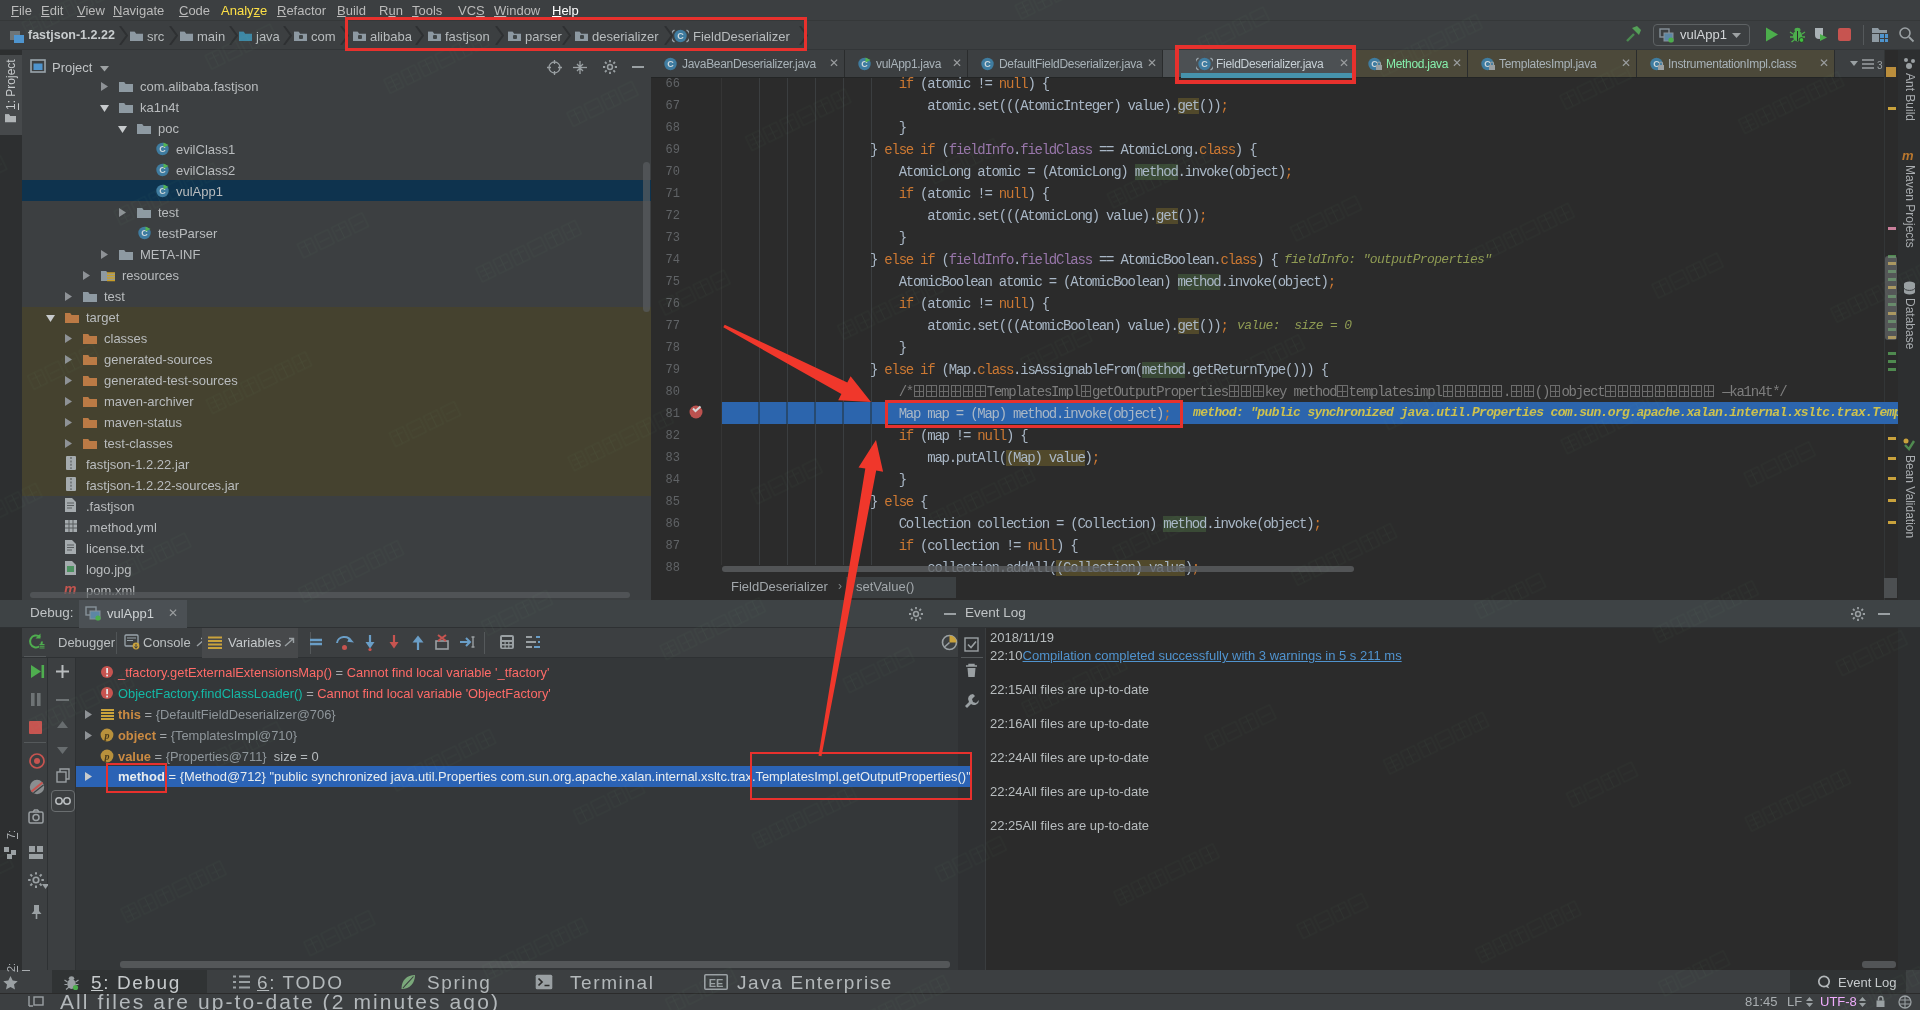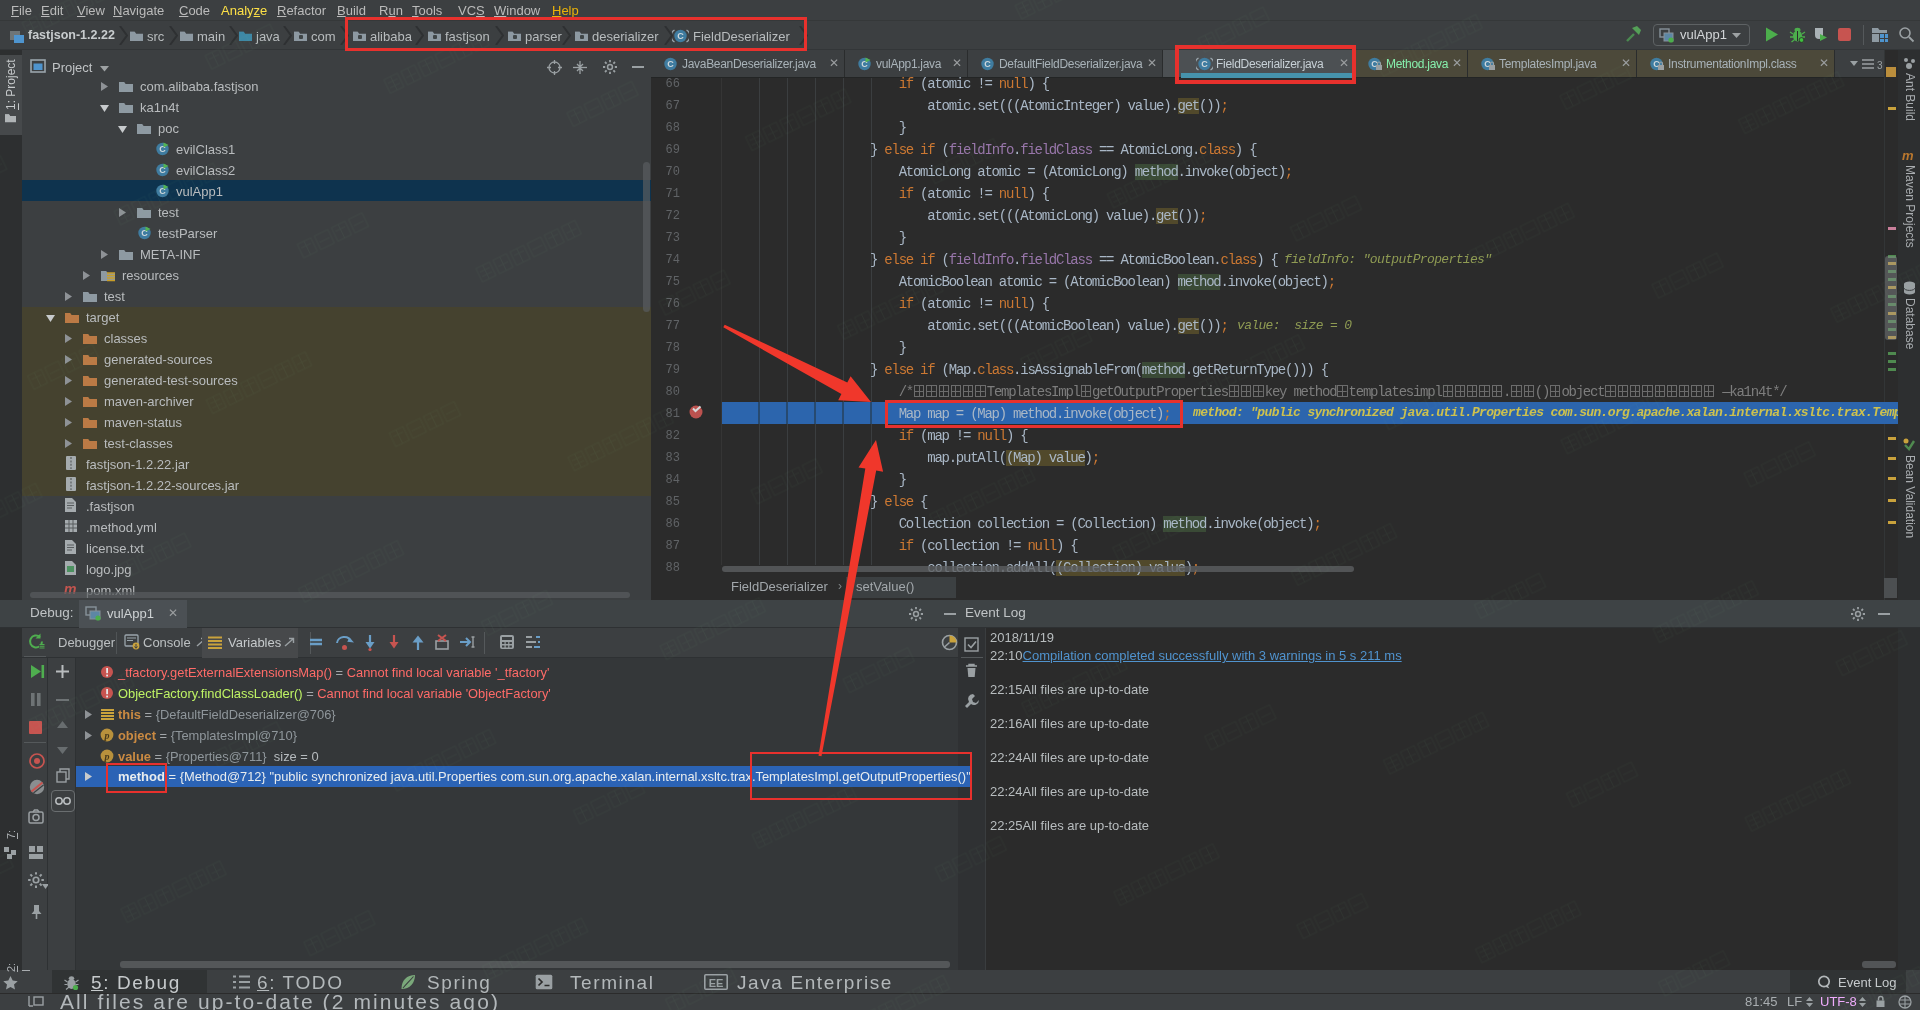--- a/index.html
+++ b/index.html
@@ -42,21 +42,21 @@
 <div class="abs" style="left:77px;top:2px;height:17px;line-height:17px;font-size:13px;color:#bbbbbb"><span style="text-decoration:underline">V</span>iew</div>
 <div class="abs" style="left:113px;top:2px;height:17px;line-height:17px;font-size:13px;color:#bbbbbb"><span style="text-decoration:underline">N</span>avigate</div>
 <div class="abs" style="left:179px;top:2px;height:17px;line-height:17px;font-size:13px;color:#bbbbbb"><span style="text-decoration:underline">C</span>ode</div>
 <div class="abs" style="left:221px;top:2px;height:17px;line-height:17px;font-size:13px;color:#fde047">Analy<span style="text-decoration:underline">z</span>e</div>
 <div class="abs" style="left:277px;top:2px;height:17px;line-height:17px;font-size:13px;color:#bbbbbb"><span style="text-decoration:underline">R</span>efactor</div>
 <div class="abs" style="left:337px;top:2px;height:17px;line-height:17px;font-size:13px;color:#bbbbbb"><span style="text-decoration:underline">B</span>uild</div>
 <div class="abs" style="left:379px;top:2px;height:17px;line-height:17px;font-size:13px;color:#bbbbbb">R<span style="text-decoration:underline">u</span>n</div>
 <div class="abs" style="left:412px;top:2px;height:17px;line-height:17px;font-size:13px;color:#bbbbbb"><span style="text-decoration:underline">T</span>ools</div>
 <div class="abs" style="left:458px;top:2px;height:17px;line-height:17px;font-size:13px;color:#bbbbbb">VC<span style="text-decoration:underline">S</span></div>
 <div class="abs" style="left:494px;top:2px;height:17px;line-height:17px;font-size:13px;color:#bbbbbb"><span style="text-decoration:underline">W</span>indow</div>
-<div class="abs" style="left:552px;top:2px;height:17px;line-height:17px;font-size:13px;color:#eab308"><span style="text-decoration:underline">H</span>elp</div>
+<div class="abs" style="left:552px;top:2px;height:17px;line-height:17px;font-size:13px;color:#ffffff"><span style="text-decoration:underline">H</span>elp</div>
 <svg class="abs" style="left:10px;top:29px" width="17" height="15">
       <rect x="0" y="2" width="10" height="9" fill="#6e7577"></rect>
       <rect x="4" y="6" width="10" height="8" fill="#4e94ce"></rect>
     </svg>
 <div class="abs" style="left:28px;top:28px;font-size:12.5px;font-weight:bold;color:#c8ccce">fastjson-1.2.22</div>
 <svg class="abs" style="left:119px;top:26px" width="9" height="19">
       <path d="M1 0 L8 9.5 L1 19" stroke="#2e3032" stroke-width="2" fill="none"></path>
     </svg>
 <svg class="abs" style="left:129px;top:29px" width="15" height="13" viewBox="0 0 16 14">
       <path d="M1 3 h5 l1.5 2 H15 v8 H1 z" fill="#8d99a2"></path>
@@ -740,21 +740,21 @@
       <circle cx="7" cy="7" r="6" fill="#c75450"></circle>
       <rect x="6.2" y="3" width="1.8" height="5.2" fill="#e8eaec"></rect>
       <rect x="6.2" y="9.6" width="1.8" height="1.8" fill="#e8eaec"></rect>
     </svg>
 <svg class="abs" style="left:100px;top:686px" width="14" height="14">
       <circle cx="7" cy="7" r="6" fill="#c75450"></circle>
       <rect x="6.2" y="3" width="1.8" height="5.2" fill="#e8eaec"></rect>
       <rect x="6.2" y="9.6" width="1.8" height="1.8" fill="#e8eaec"></rect>
     </svg>
 <div class="dv" style="left:118px;top:662px"><span style="color:#ff6b68">_tfactory.getExternalExtensionsMap() </span><span style="color:#a3a7aa">= </span><span style="color:#ff6b68">Cannot find local variable '_tfactory'</span></div>
-<div class="dv" style="left:118px;top:683px"><span style="color:#bef264">ObjectFactory.findClassLoader() </span><span style="color:#a3a7aa">= </span><span style="color:#ff6b68">Cannot find local variable 'ObjectFactory'</span></div>
+<div class="dv" style="left:118px;top:683px"><span style="color:#14b8a6">ObjectFactory.findClassLoader() </span><span style="color:#a3a7aa">= </span><span style="color:#ff6b68">Cannot find local variable 'ObjectFactory'</span></div>
 <svg class="abs" style="left:84px;top:710px;z-index:1" width="9" height="10">
       <path d="M1 0 L8 4.5 L1 9 z" fill="#8e9296"></path>
     </svg>
 <svg class="abs" style="left:100px;top:708px" width="15" height="13">
       <path d="M1 2 h13 M1 5 h13 M1 8 h13 M1 11 h13" stroke="#c9a23c" stroke-width="2"></path>
     </svg>
 <div class="dv" style="left:118px;top:704px"><span style="color:#ca8a42;font-weight:bold">this</span><span style="color:#a3a7aa"> = </span><span style="color:#8f969b">{DefaultFieldDeserializer@706}</span></div>
 <svg class="abs" style="left:84px;top:731px;z-index:1" width="9" height="10">
       <path d="M1 0 L8 4.5 L1 9 z" fill="#8e9296"></path>
     </svg>

